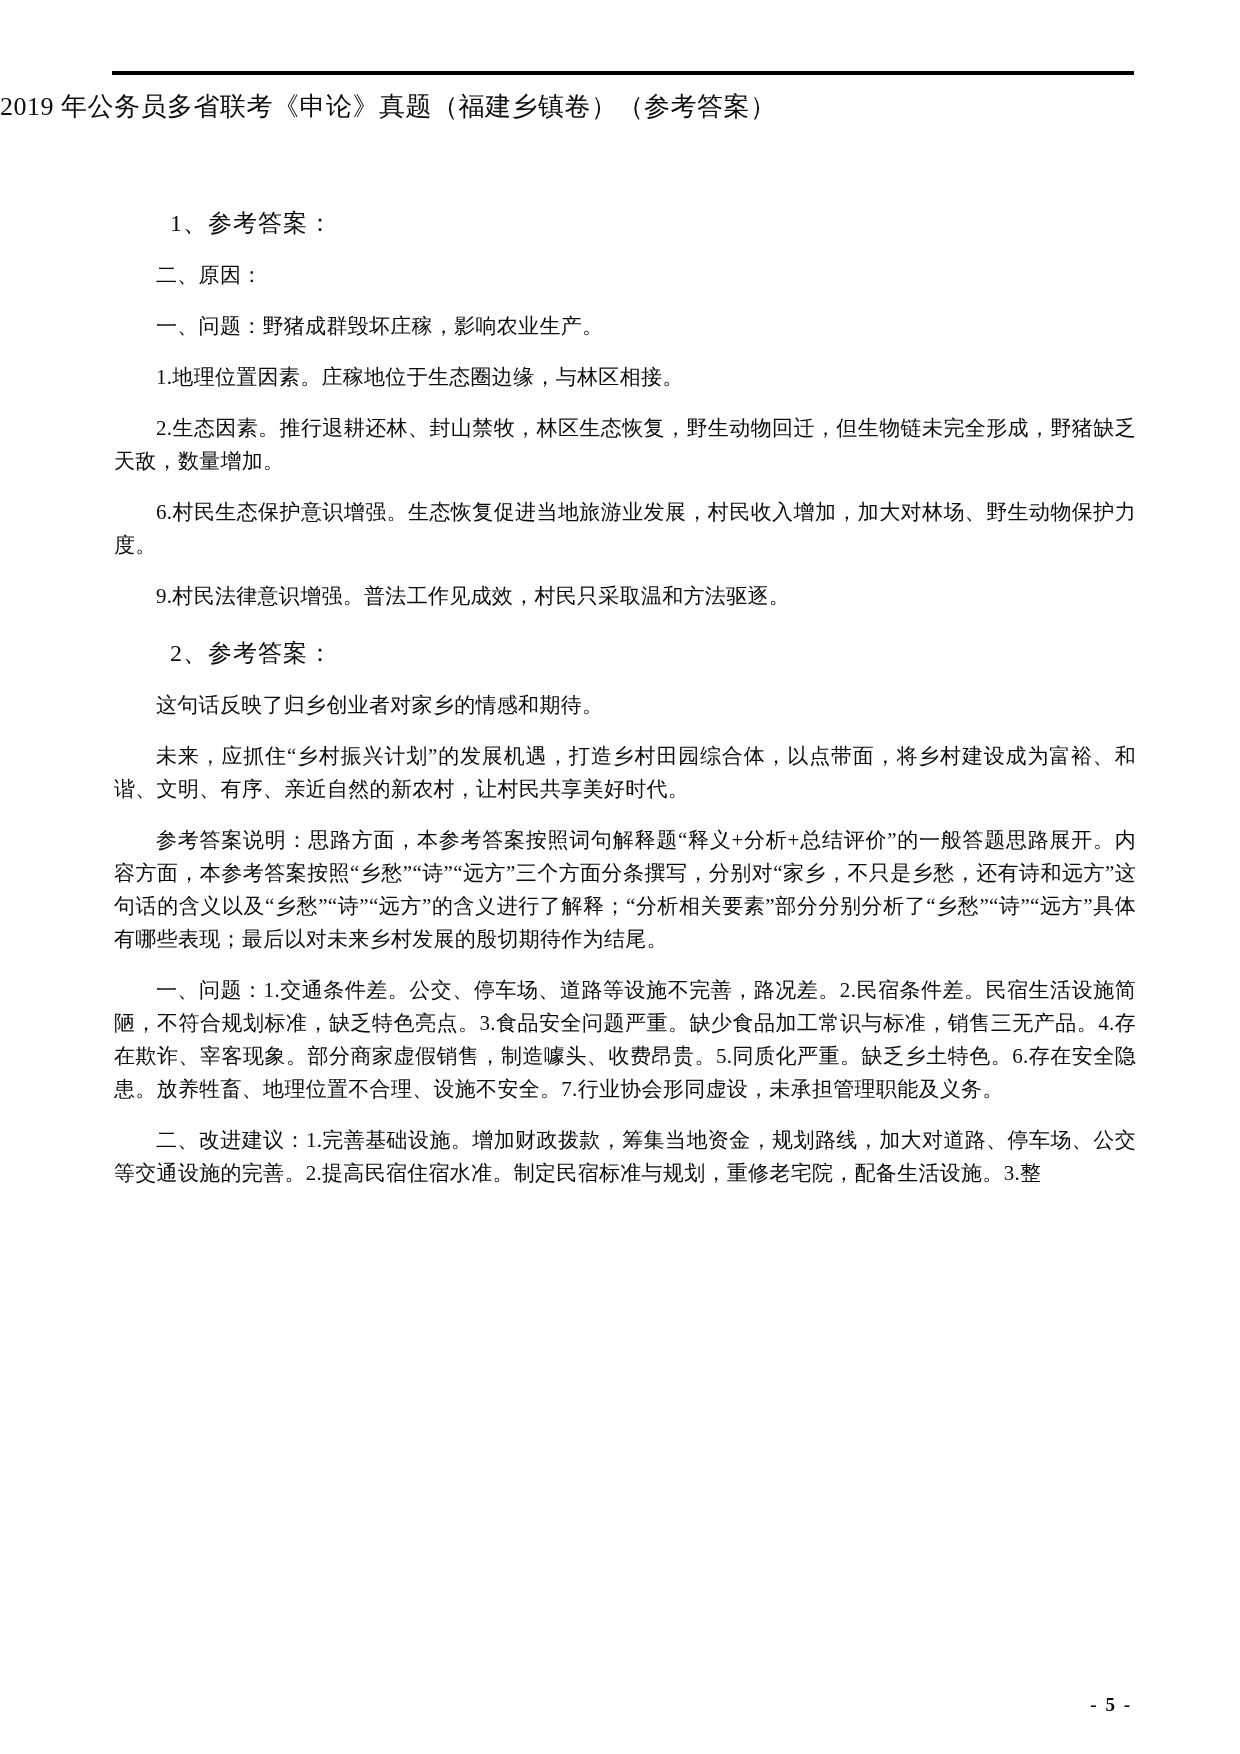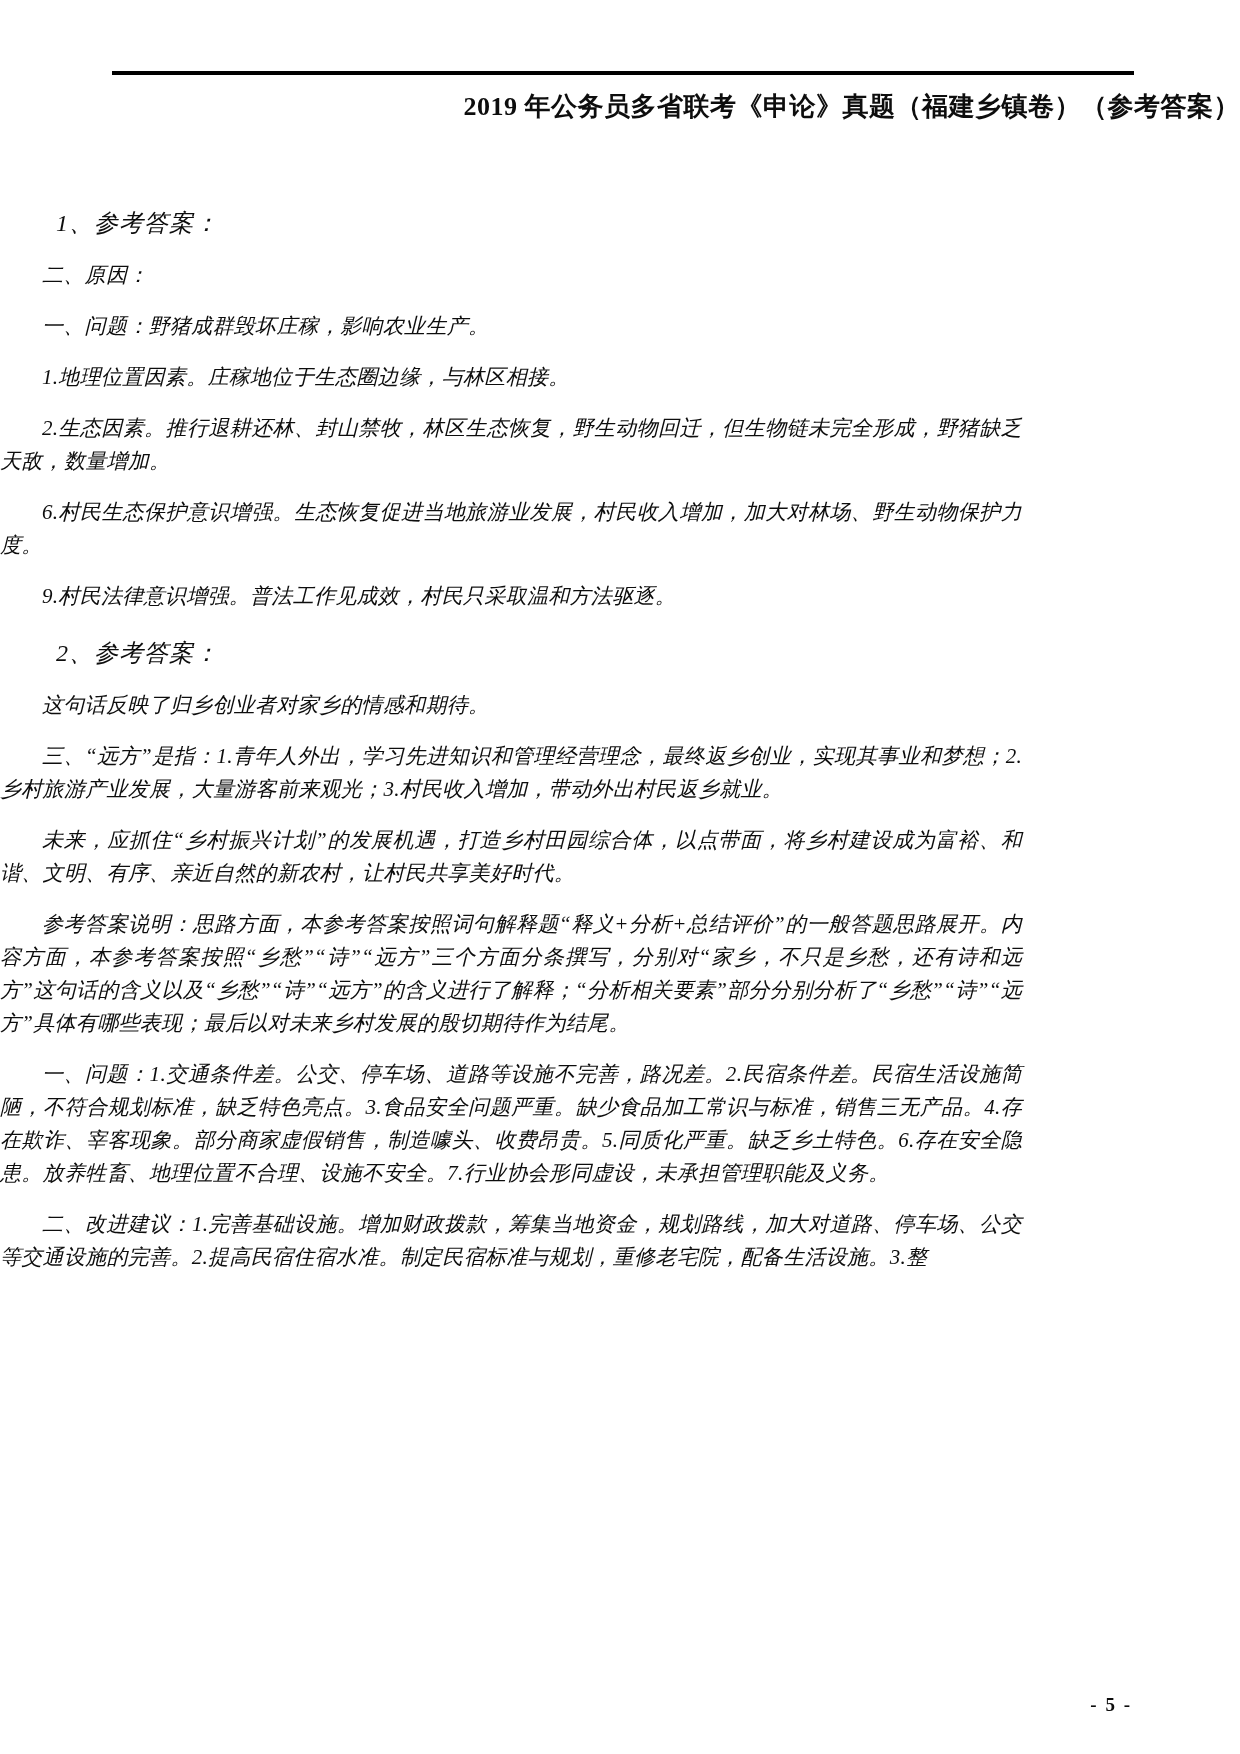--- a/index.html
+++ b/index.html
@@ -28,27 +28,27 @@
     top: 71px;
     width: 1022px;
     height: 4px;
     background: #000000;
   }
   .doc-title {
     margin: 88px 0 8px 0;
     padding: 0;
     font-size: 26px;
     line-height: 37px;
-    font-weight: bold;
-    text-align: right;
+    font-weight: normal;
+    text-align: left;
     letter-spacing: 0.5px;
   }
   .content {
+    margin-left: 114px;
     width: 1022px;
-    font-style: italic;
   }
   .sec-heading {
     margin: 22px 0 0 0;
     padding: 0;
     font-size: 24px;
     line-height: 36px;
     font-weight: normal;
     text-indent: 56px;
     letter-spacing: 1px;
   }
@@ -93,21 +93,20 @@
       <p class="para">一、问题：野猪成群毁坏庄稼，影响农业生产。</p>
       <p class="para">1.地理位置因素。庄稼地位于生态圈边缘，与林区相接。</p>
       <p class="para">2.生态因素。推行退耕还林、封山禁牧，林区生态恢复，野生动物回迁，但生物链未完全形成，野猪缺乏天敌，数量增加。</p>
       <p class="para">6.村民生态保护意识增强。生态恢复促进当地旅游业发展，村民收入增加，加大对林场、野生动物保护力度。</p>
       <p class="para">9.村民法律意识增强。普法工作见成效，村民只采取温和方法驱逐。</p>
     </section>
 
     <section>
       <h2 class="sec-heading">2、参考答案：</h2>
       <p class="para">这句话反映了归乡创业者对家乡的情感和期待。</p>
-      <p class="para">三、“远方”是指：1.青年人外出，学习先进知识和管理经营理念，最终返乡创业，实现其事业和梦想；2.乡村旅游产业发展，大量游客前来观光；3.村民收入增加，带动外出村民返乡就业。</p>
       <p class="para">未来，应抓住“乡村振兴计划”的发展机遇，打造乡村田园综合体，以点带面，将乡村建设成为富裕、和谐、文明、有序、亲近自然的新农村，让村民共享美好时代。</p>
       <p class="para">参考答案说明：思路方面，本参考答案按照词句解释题“释义+分析+总结评价”的一般答题思路展开。内容方面，本参考答案按照“乡愁”“诗”“远方”三个方面分条撰写，分别对“家乡，不只是乡愁，还有诗和远方”这句话的含义以及“乡愁”“诗”“远方”的含义进行了解释；“分析相关要素”部分分别分析了“乡愁”“诗”“远方”具体有哪些表现；最后以对未来乡村发展的殷切期待作为结尾。</p>
     </section>
 
     <section>
       <p class="para">一、问题：1.交通条件差。公交、停车场、道路等设施不完善，路况差。2.民宿条件差。民宿生活设施简陋，不符合规划标准，缺乏特色亮点。3.食品安全问题严重。缺少食品加工常识与标准，销售三无产品。4.存在欺诈、宰客现象。部分商家虚假销售，制造噱头、收费昂贵。5.同质化严重。缺乏乡土特色。6.存在安全隐患。放养牲畜、地理位置不合理、设施不安全。7.行业协会形同虚设，未承担管理职能及义务。</p>
       <p class="para">二、改进建议：1.完善基础设施。增加财政拨款，筹集当地资金，规划路线，加大对道路、停车场、公交等交通设施的完善。2.提高民宿住宿水准。制定民宿标准与规划，重修老宅院，配备生活设施。3.整</p>
     </section>
 
   </div>

